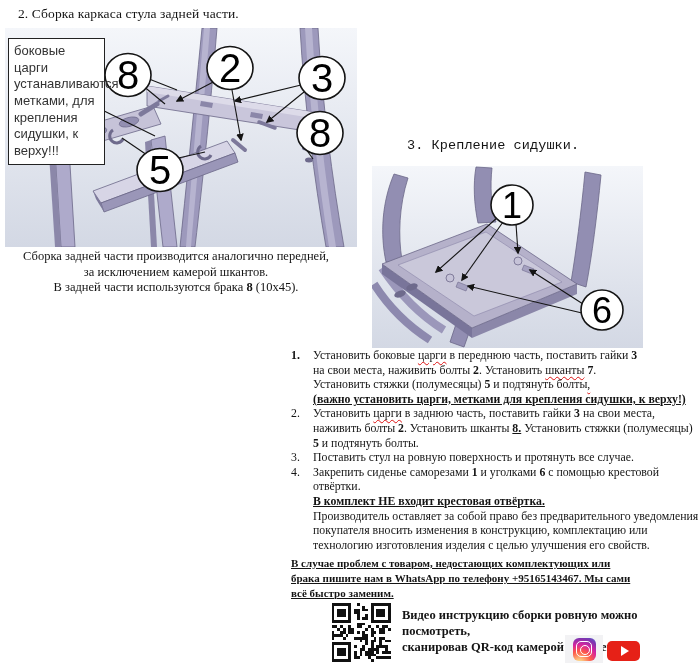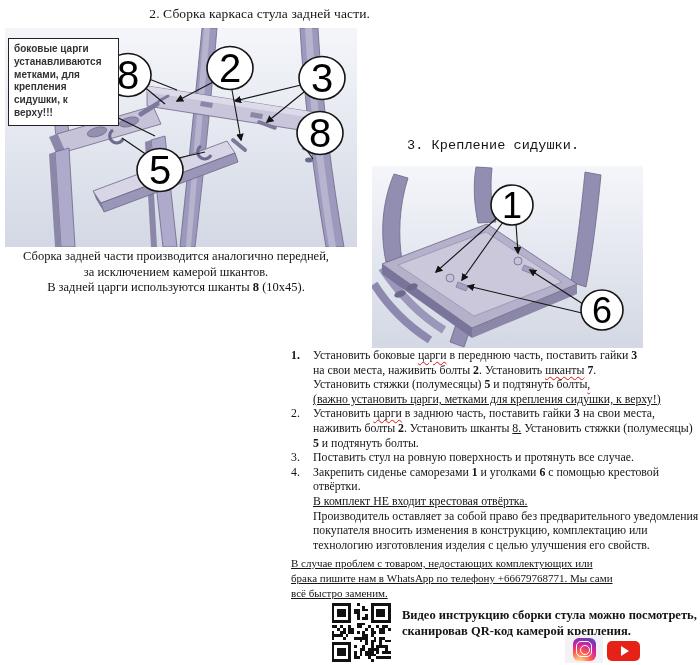--- a/index.html
+++ b/index.html
@@ -1,39 +1,39 @@
 <!DOCTYPE html>
 <html><head>
 <meta charset="utf-8">
 <style>
   html,body{margin:0;padding:0;}
   #page{position:relative;width:700px;height:665px;background:#ffffff;overflow:hidden;
         font-family:"Liberation Serif",serif;color:#141414;}
   .abs{position:absolute;}
   
   .h-title{font-size:13.5px;letter-spacing:.1px;}
-  #sec2-title{left:18px;top:6px;width:352px;text-align:right;}
+  #sec2-title{left:18px;top:6px;width:352px;text-align:left;}
   #sec3-title{left:407px;top:138px;font-family:Liberation Mono, monospace;}
   
   .diagram{background:linear-gradient(#f4f6fa,#d3d8e4);}
   #diag1{left:5px;top:28px;width:352px;height:219px;}
   #diag2{left:372px;top:166px;width:271px;height:182px;}
   #callout-box{left:3px;top:10px;width:86px;background:#fff;border:1.3px solid #222;
-      padding:4px 18px 5px 5px;font-family:"Liberation Sans",sans-serif;font-size:10px;
-      line-height:1.28;color:#333;font-weight:bold;}
+      padding:4px 4px 5px 5px;font-family:"Liberation Sans",sans-serif;font-size:13px;
+      line-height:1.28;color:#333;}
   
   #rear-caption{left:0;top:249px;width:334px;text-align:center;font-size:12.5px;line-height:15.5px;padding-left:9px;}
   
   #instructions{left:291px;top:348px;width:408px;font-size:11.8px;line-height:14.6px;}
   .item{display:flex;}
   .num{width:22px;flex-shrink:0;}
   .num.b{font-weight:bold;}
   .itxt{flex:1;}
   .b{font-weight:bold;}
-  .bu{font-weight:normal;text-decoration:underline;margin-top:13px;}
+  .bu{font-weight:bold;text-decoration:underline;margin-top:13px;}
   .sq{text-decoration:underline;text-decoration-style:wavy;text-decoration-color:#dd1111;
       text-decoration-thickness:1px;text-underline-offset:2px;}
   
   #warranty{left:291px;top:556px;width:410px;font-size:11px;line-height:14.8px;}
   
   #qr-wrap{left:330px;top:603px;width:62px;height:59px;}
   #video-note{left:402px;top:607px;width:298px;font-size:12.5px;line-height:16px;font-weight:bold;}
   #insta-tile{left:565px;top:635px;width:38px;height:28px;background:#f2f2f4;display:flex;
       align-items:center;justify-content:center;}
   #insta-icon{width:23px;height:23px;border-radius:6px;position:relative;
@@ -140,21 +140,21 @@
         <text x="315" y="119" font-size="40" text-anchor="middle">8</text>
       </g>
       <g>
         <ellipse cx="155" cy="142" rx="23" ry="21.5" fill="#fff" stroke="#141414" stroke-width="1.6"></ellipse>
         <text x="155" y="156" font-size="40" text-anchor="middle">5</text>
       </g>
     </svg>
     <div class="abs" id="callout-box">боковые царги устанавливаются метками, для крепления сидушки, к верху!!!</div>
   </div>
 
-  <div class="abs" id="rear-caption"><span>Сборка задней части производится аналогично передней,</span><br><span>за исключением камерой шкантов.</span><br><span>В задней царги используются шканты </span><span class="b">8</span><span> (10x45).</span></div>
+  <div class="abs" id="rear-caption"><span>Сборка задней части производится аналогично передней,</span><br><span>за исключением камерой шкантов.</span><br><span>В задней части используются брака </span><span class="b">8</span><span> (10x45).</span></div>
 
   <div class="abs h-title" id="sec3-title">3.   Крепление сидушки.</div>
 
   <div class="abs diagram" id="diag2">
     <svg viewBox="0 0 271 182" width="271" height="182">
       <rect width="271" height="182" fill="url(#bg1)"></rect>
 
       <g>
         <path d="M2,118 C16,140 36,160 58,174" stroke="#8d89ae" stroke-width="8" fill="none"></path>
         <path d="M10,102 C26,126 46,148 72,164" stroke="#9b97ba" stroke-width="8" fill="none"></path>
@@ -208,21 +208,21 @@
     <div class="item">
       <span class="num">3.</span>
       <span class="itxt"><span>Поставить стул на ровную поверхность и протянуть все случае.</span></span>
     </div>
     <div class="item">
       <span class="num">4.</span>
       <span class="itxt"><span> Закрепить сиденье саморезами </span><span class="b">1</span><span> и уголками </span><span class="b">6</span><span> с помощью крестовой</span><br><span>отвёртки.</span><br><span class="bu">В комплект НЕ входит крестовая отвёртка.</span><br><span>Производитель оставляет за собой право без предварительного уведомления</span><br><span>покупателя вносить изменения в конструкцию, комплектацию или</span><br><span>технологию изготовления изделия с целью улучшения его свойств.</span></span>
     </div>
   </div>
 
-  <div class="abs" id="warranty"><span class="bu">В случае проблем с товаром, недостающих комплектующих или</span><br><span class="bu">брака пишите нам в WhatsApp по телефону +66679768771. Мы сами</span><br><span class="bu">всё быстро заменим.</span></div>
+  <div class="abs" id="warranty"><span class="bu">В случае проблем с товаром, недостающих комплектующих или</span><br><span class="bu">брака пишите нам в WhatsApp по телефону +95165143467. Мы сами</span><br><span class="bu">всё быстро заменим.</span></div>
 
   <div class="abs" id="qr-wrap">
     <svg viewBox="0 0 21 21" width="62" height="59" fill="#111" shape-rendering="crispEdges">
         <rect x="9" y="0" width="1" height="1"></rect>
         <rect x="11" y="1" width="1" height="1"></rect>
         <rect x="8" y="2" width="1" height="1"></rect>
         <rect x="9" y="2" width="1" height="1"></rect>
         <rect x="11" y="2" width="1" height="1"></rect>
         <rect x="12" y="2" width="1" height="1"></rect>
         <rect x="8" y="3" width="1" height="1"></rect>
@@ -335,21 +335,21 @@
         <rect x="1" y="1" width="5" height="5" fill="#fff"></rect>
         <rect x="2" y="2" width="3" height="3"></rect>
         <rect x="14" y="0" width="7" height="7"></rect>
         <rect x="15" y="1" width="5" height="5" fill="#fff"></rect>
         <rect x="16" y="2" width="3" height="3"></rect>
         <rect x="0" y="14" width="7" height="7"></rect>
         <rect x="1" y="15" width="5" height="5" fill="#fff"></rect>
         <rect x="2" y="16" width="3" height="3"></rect>
       </svg>
   </div>
-  <div class="abs" id="video-note"><span>Видео инструкцию сборки стула можно посмотреть,</span><br><span>сканировав QR-код камерой крепления.</span></div>
+  <div class="abs" id="video-note"><span>Видео инструкцию сборки ровную можно посмотреть,</span><br><span>сканировав QR-код камерой крепления.</span></div>
 
   <div class="abs" id="insta-tile">
     <div id="insta-icon">
       <div class="cam"></div>
       <div class="lens"></div>
     </div>
   </div>
   <div class="abs" id="yt-icon">
     <div class="tri"></div>
   </div>

